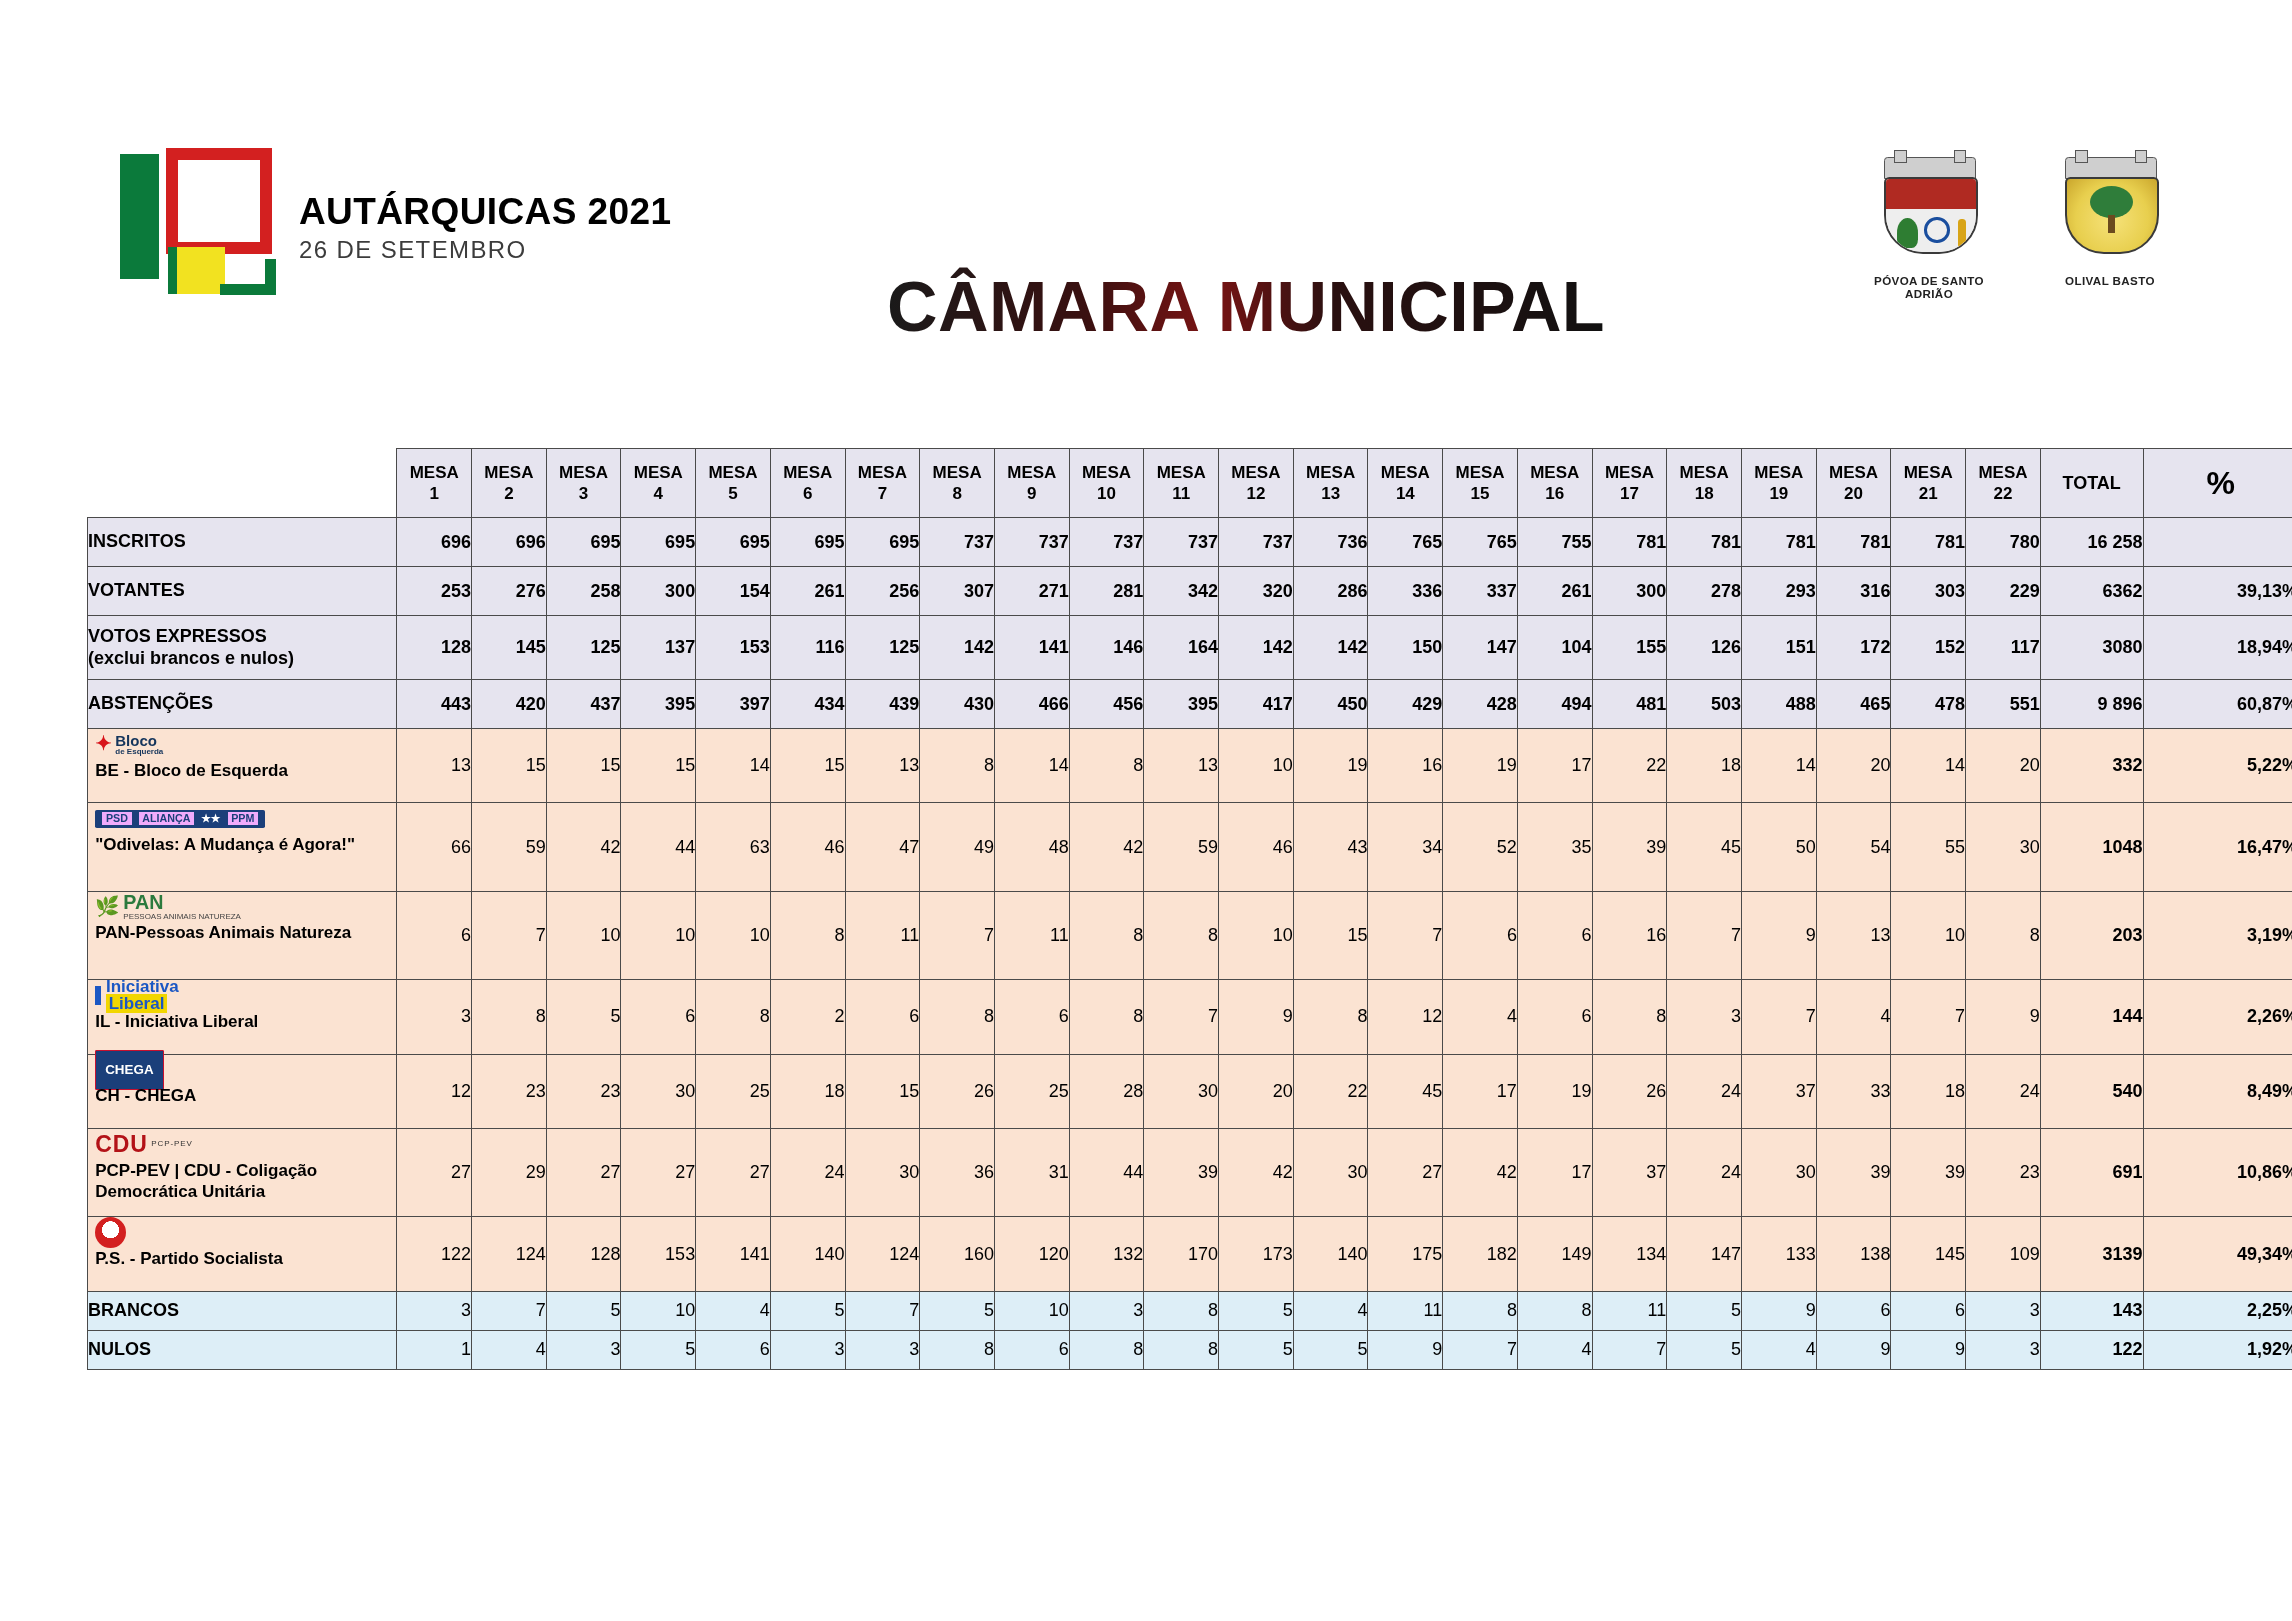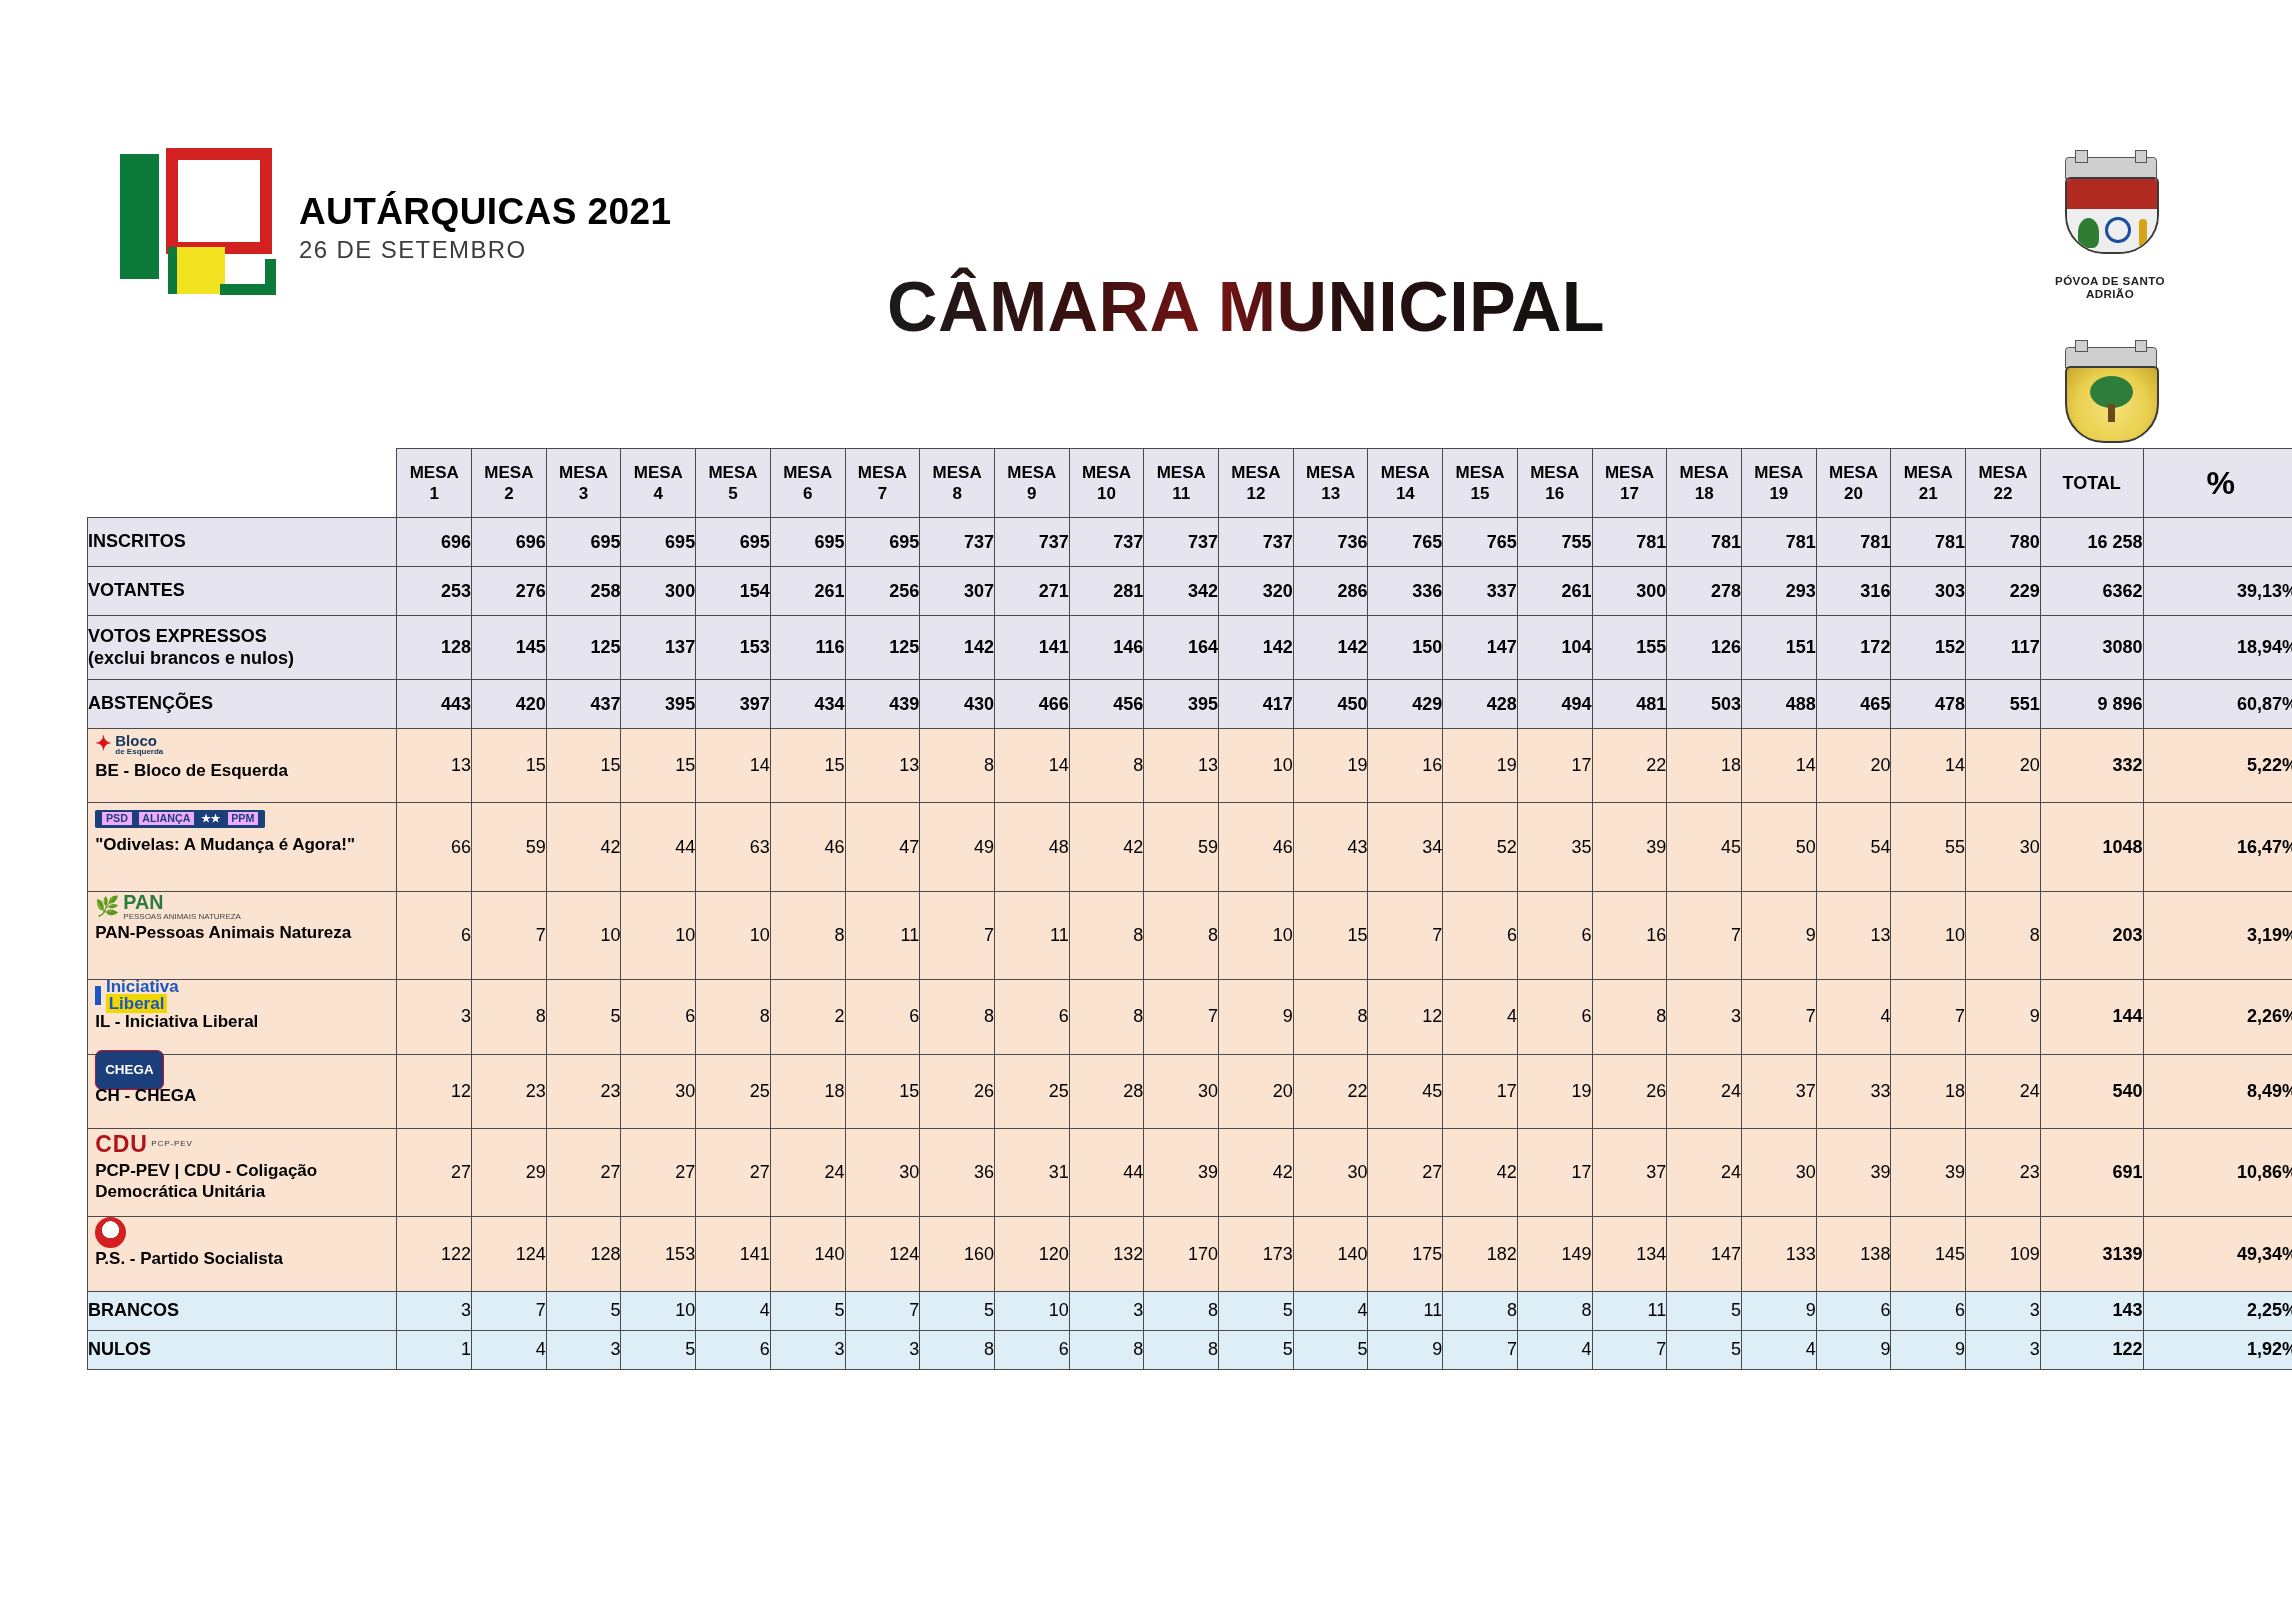--- a/index.html
+++ b/index.html
@@ -105,21 +105,20 @@
     color: transparent;
   }
 
   .crests {
     position: absolute;
     right: 116px;
     top: 157px;
     display: flex;
     gap: 47px;
     align-items: flex-start;
-    flex-direction: column;
   }
   .crest {
     width: 134px;
     text-align: center;
   }
   .crest .shield {
     position: relative;
     width: 111px;
     height: 115px;
     margin: 0 auto;
@@ -281,21 +280,21 @@
     gap: 7.2px;
   }
   .lg-coal .b { background:#f0abfc; color:#1b3f7a; padding: 0.9px 3.6px; border-radius: 0; }
   .lg-pan { color: #2b7a3d; font-size: 19.7px; gap: 3.6px; }
   .lg-pan small { font-size: 8px; color:#444; font-weight: normal; display:block; }
   .lg-il { color: #1b57c4; font-size: 17px; gap: 4.5px; }
   .lg-il .bar { width: 6.3px; height: 19.7px; background: #1b57c4; display:inline-block; }
   .lg-il .u { background:#f2d600; color:#1b57c4; padding: 0 2.7px; }
   .lg-chega {
     background: #1b3f7a; color: #fff; font-size: 13.4px;
-    padding: 12px 9px; border-radius: 7px; border: 1.8px solid #c8102e;
+    padding: 12px 9px; border-radius: 1px; border: 1.8px solid #c8102e;
   }
   .lg-cdu { color: #b31217; font-size: 23px; letter-spacing: 0.9px; }
   .lg-cdu small { font-size: 8px; color: #333; font-weight: normal; margin-left: 3.6px; }
   .lg-ps {
     width: 27px; height: 27px; border-radius: 50%;
     border: 2.7px solid #d32020; display:inline-block;
     background: radial-gradient(circle at 50% 40%, #fff 0 40%, #d32020 41% 100%);
   }
 </style>
 </head>

